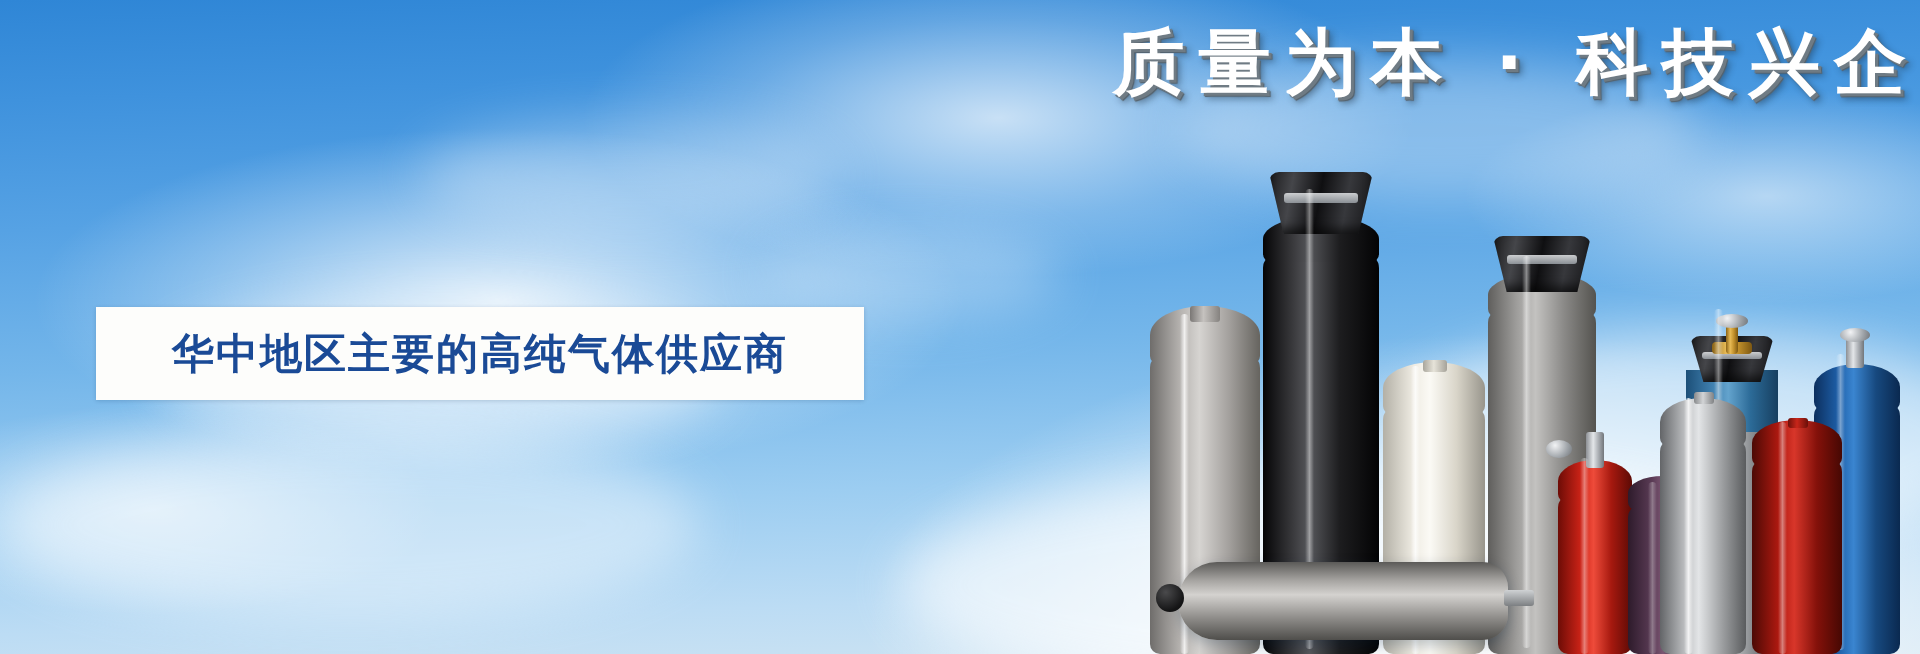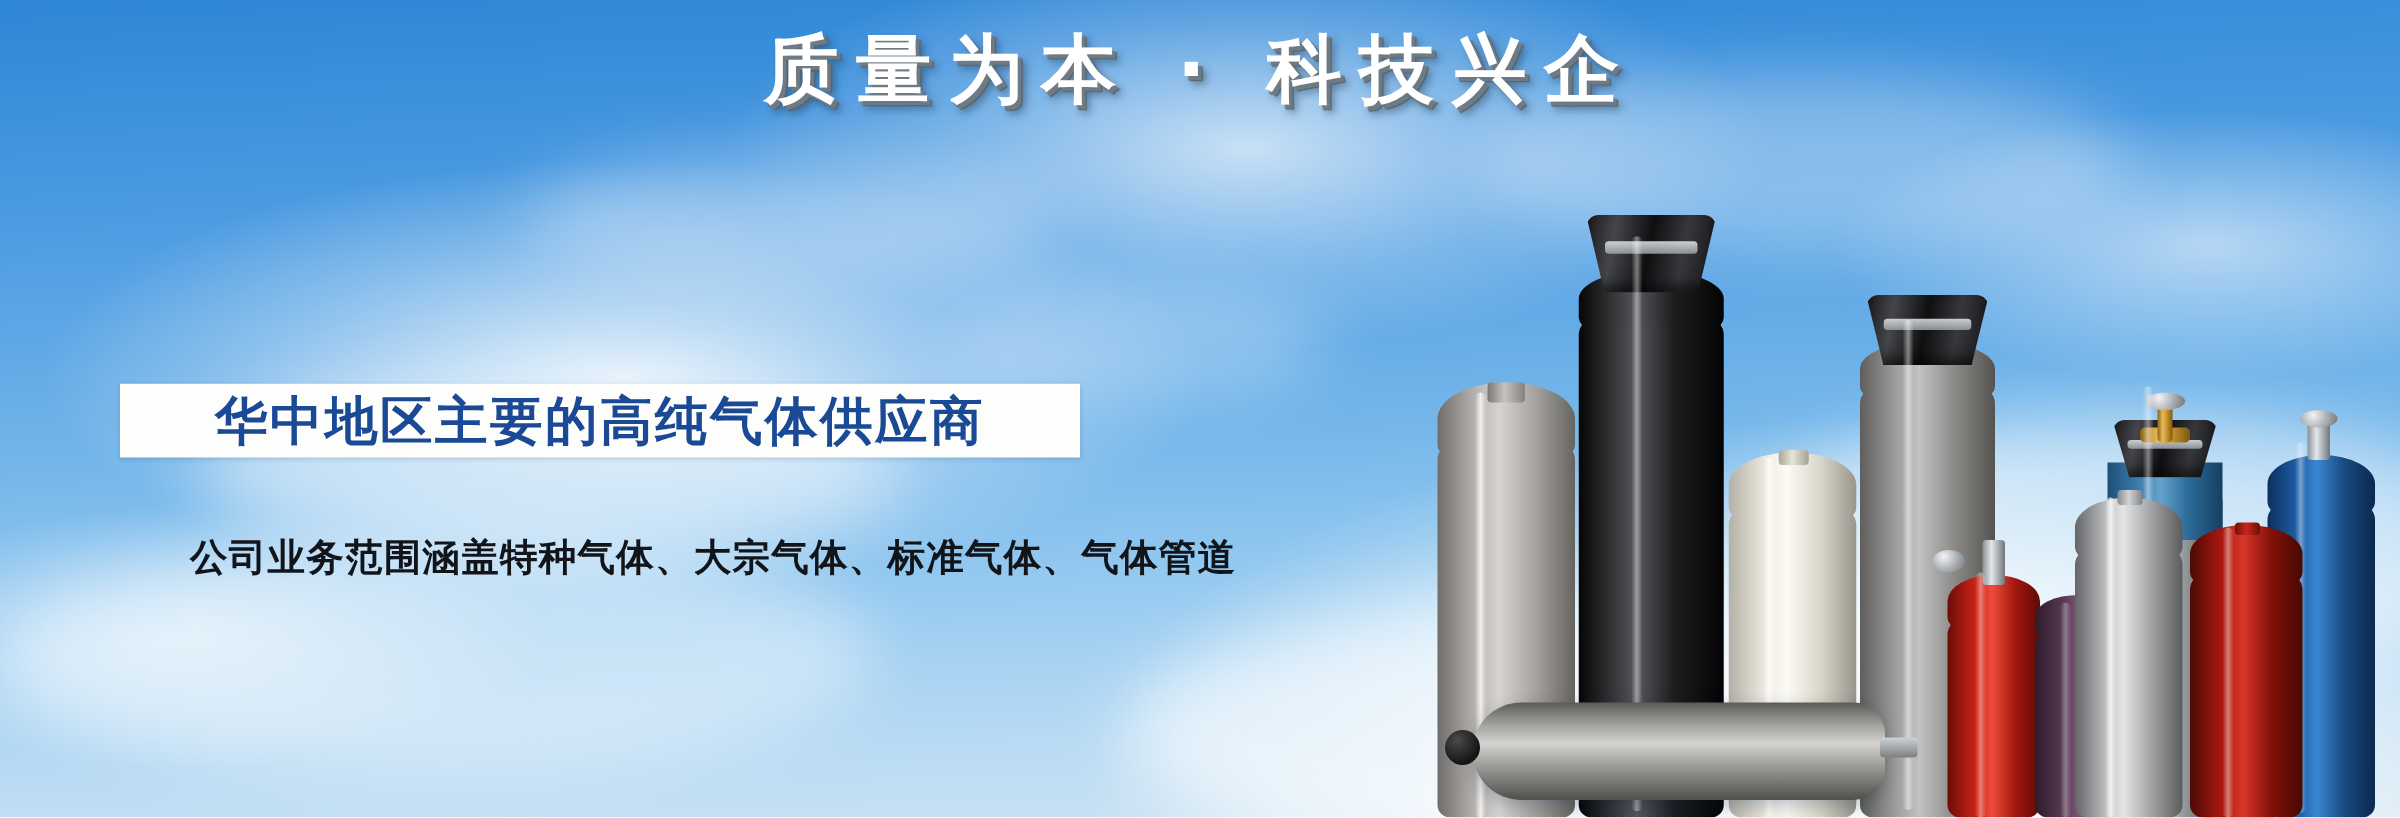--- a/index.html
+++ b/index.html
@@ -25,23 +25,23 @@
   .c2{left:420px;  top:120px; width:420px; height:110px; opacity:.30;}
   .c3{left:1180px; top:60px;  width:520px; height:140px; opacity:.33;}
   .c4{left:1380px; top:330px; width:620px; height:220px; opacity:.50;}
   .c5{left:0px;    top:430px; width:700px; height:190px; opacity:.42;}
   .c6{left:760px;  top:230px; width:300px; height:90px;  opacity:.28;}
   .c7{left:900px;  top:470px; width:900px; height:230px; opacity:.55;}
 
   
   .headline{
     position:absolute; left:0; right:0; top:24px;
-    text-align:center;
+    text-align:right;
     font-family:"DejaVu Sans",sans-serif;
-    font-size:60px;
+    font-size:72px;
     font-weight:700;
     letter-spacing:14px;
     color:#ffffff;
     white-space:nowrap;
     text-shadow:
        3px 3px 0 #6f7b84,
        4px 4px 1px #55626c,
        6px 6px 7px rgba(20,35,50,.45);
     line-height:1.08;
   }
@@ -54,21 +54,21 @@
     font-weight:700;
     color:#10131c;
     letter-spacing:.5px;
     white-space:nowrap;
   }
 
   
   .whitebox{
     position:absolute;
     left:96px; top:307px;
-    width:768px; height:59px;
+    width:768px; height:93px;
     background:#fdfdfb;
     box-shadow:0 1px 4px rgba(0,40,80,.18);
     display:flex; align-items:center; justify-content:center;
   }
   .whitebox-text{
     font-family:"DejaVu Sans",sans-serif;
     font-size:42px;
     font-weight:700;
     color:#1a4a96;
     letter-spacing:2px;
@@ -127,21 +127,20 @@
   <div class="cloud c7"></div>
 
   <div class="headline">质量为本 · 科技兴企</div>
 
 
   <div class="whitebox">
     <span class="whitebox-text">华中地区主要的高纯气体供应商</span>
   </div>
 
   <div class="para">
-    <span class="l indent">公司业务范围涵盖特种气体、大宗气体、标准气体、气体管道</span>
   </div>
 
   <div class="cyls">
 
     <div class="cyl" style="left:0px;width:110px;height:340px;">
       <div class="body" style="height:300px;background:linear-gradient(90deg,#6f6d6b,#b7b4b1 28%,#d6d4d1 45%,#a3a09d 72%,#66645f);"></div>
       <div class="shoulder" style="bottom:290px;height:58px;background:linear-gradient(90deg,#6f6d6b,#b7b4b1 28%,#d6d4d1 45%,#a3a09d 72%,#66645f);"></div>
       <div class="neck" style="left:40px;width:30px;bottom:332px;height:16px;background:linear-gradient(90deg,#7a7775,#c5c2bf 45%,#85827f);"></div>
       <div class="shine" style="left:30px;height:340px;"></div>
     </div>

